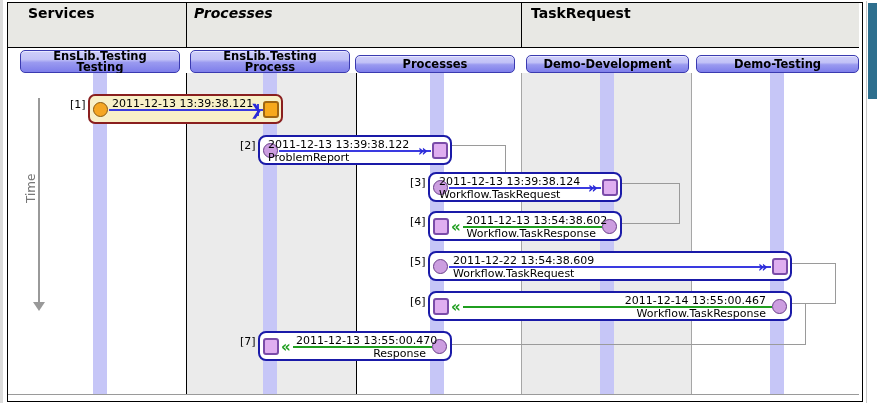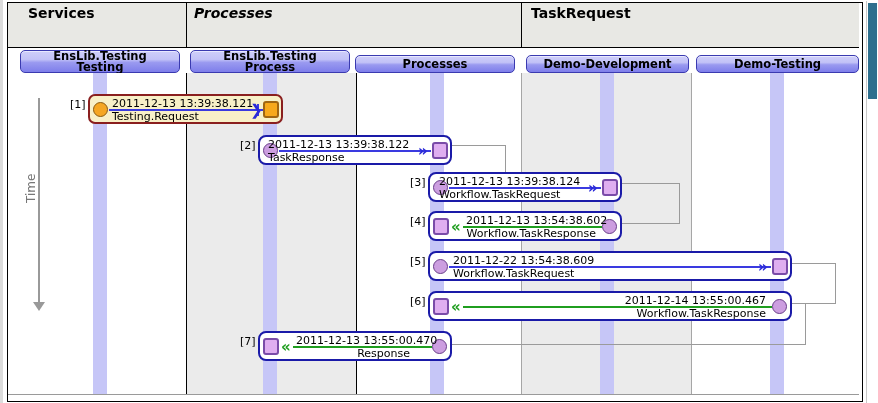--- a/index.html
+++ b/index.html
@@ -149,33 +149,32 @@
 
     <div class="idx" style="left:62px;top:25px;">[1]</div>
     <div class="msg first" style="left:80px;top:21px;width:195px;">
       <div class="dot orange" style="left:3px;"></div>
       <div class="line blue" style="left:19px;width:158px;"></div>
       <div class="tick" style="left:167px;"></div>
       <div class="ah blue" style="left:160px;">❯</div>
       <div class="sq orange" style="left:173px;"></div>
       <div class="mtext lalign" style="padding-left:22px;padding-right:24px;">
         <span class="l1">2011-12-13 13:39:38.121</span>
-        <span class="l2">Testing.Request</span>
       </div>
     </div>
 
     <div class="idx" style="left:232px;top:66px;">[2]</div>
     <div class="msg" style="left:250px;top:62px;width:194px;">
       <div class="dot purple" style="left:3px;"></div>
       <div class="line blue" style="left:19px;width:152px;"></div>
       <div class="ah blue" style="left:158px;">»</div>
       <div class="sq purple" style="left:172px;"></div>
       <div class="mtext lalign" style="padding-left:8px;padding-right:25px;">
         <span class="l1">2011-12-13 13:39:38.122</span>
-        <span class="l2">TaskResponse</span>
+        <span class="l2">ProblemReport</span>
       </div>
     </div>
 
     <div class="idx" style="left:402px;top:103px;">[3]</div>
     <div class="msg" style="left:420px;top:99px;width:194px;">
       <div class="dot purple" style="left:3px;"></div>
       <div class="line blue" style="left:19px;width:152px;"></div>
       <div class="ah blue" style="left:158px;">»</div>
       <div class="sq purple" style="left:172px;"></div>
       <div class="mtext lalign" style="padding-left:9px;padding-right:25px;">
@@ -219,21 +218,21 @@
         <span class="l2">Workflow.TaskResponse</span>
       </div>
     </div>
 
     <div class="idx" style="left:232px;top:262px;">[7]</div>
     <div class="msg" style="left:250px;top:258px;width:194px;">
       <div class="sq purple" style="left:3px;"></div>
       <div class="ah green" style="left:21px;">«</div>
       <div class="line green" style="left:33px;width:139px;"></div>
       <div class="dot purple" style="left:172px;"></div>
-      <div class="mtext ralign" style="padding-left:36px;padding-right:40px;">
+      <div class="mtext ralign" style="padding-left:36px;padding-right:24px;">
         <span class="l1">2011-12-13 13:55:00.470</span>
         <span class="l2">Response</span>
       </div>
     </div>
 
   </div>
 
   <div class="vscroll-track"></div>
   <div class="vscroll-thumb"></div>
 </div>

